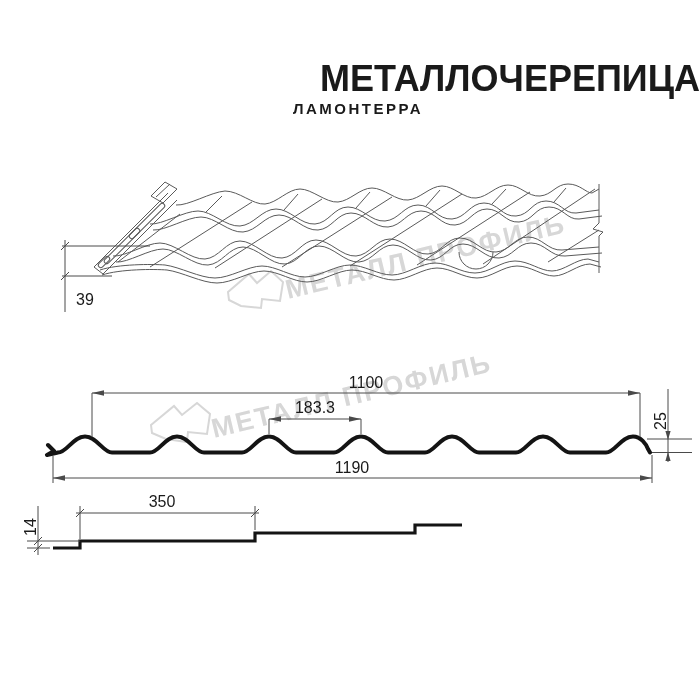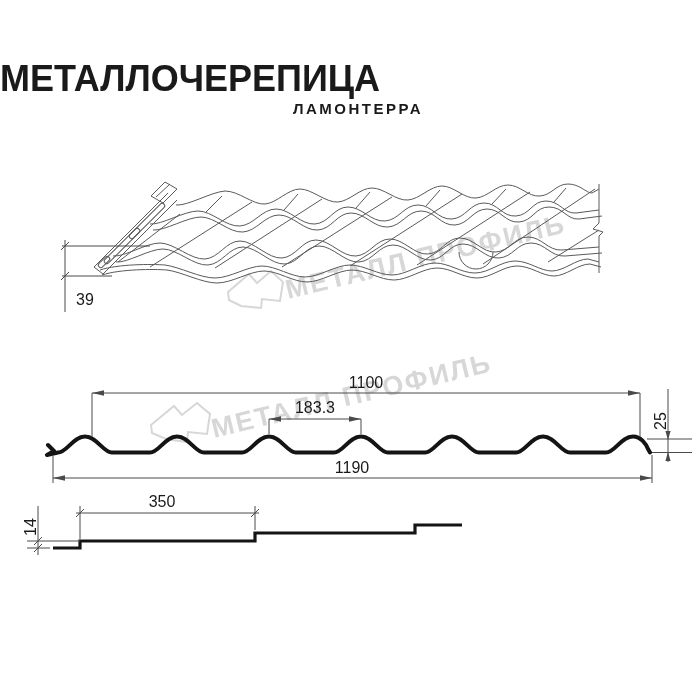--- a/index.html
+++ b/index.html
@@ -1,18 +1,18 @@
 <!DOCTYPE html>
 <html style="--ink: #1a1a1a; --line: #5a5a5a; --dim: #4a4a4a; --profile: #141414; --watermark: #d7d7d7;"><head>
 <meta charset="utf-8">
 <style>
   html,body{margin:0;padding:0;background:#fff;}
   #page{position:relative;width:700px;height:700px;background:#fff;overflow:hidden;
         font-family:"Liberation Sans",sans-serif;}
-  #title{position:absolute;left:0;top:58px;width:700px;text-align:left;
+  #title{position:absolute;left:0;top:58px;width:700px;text-align:right;
          font-size:36px;font-weight:bold;letter-spacing:0px;color:var(--ink,#161616);
          white-space:nowrap;}
   #subtitle{position:absolute;left:8px;top:100px;width:700px;text-align:center;
             font-size:15px;font-weight:bold;letter-spacing:2.5px;color:var(--ink,#161616);
             white-space:nowrap;}
   svg{position:absolute;left:0;top:0;}
   .thin{stroke:var(--line,#5a5a5a);stroke-width:1;fill:none;}
   .dim{stroke:var(--dim,#4a4a4a);stroke-width:1;fill:none;}
   .thick{stroke:var(--profile,#141414);stroke-width:4;fill:none;stroke-linecap:round;stroke-linejoin:round;}
   .thick2{stroke:var(--profile,#141414);stroke-width:3.2;fill:none;stroke-linejoin:miter;}

